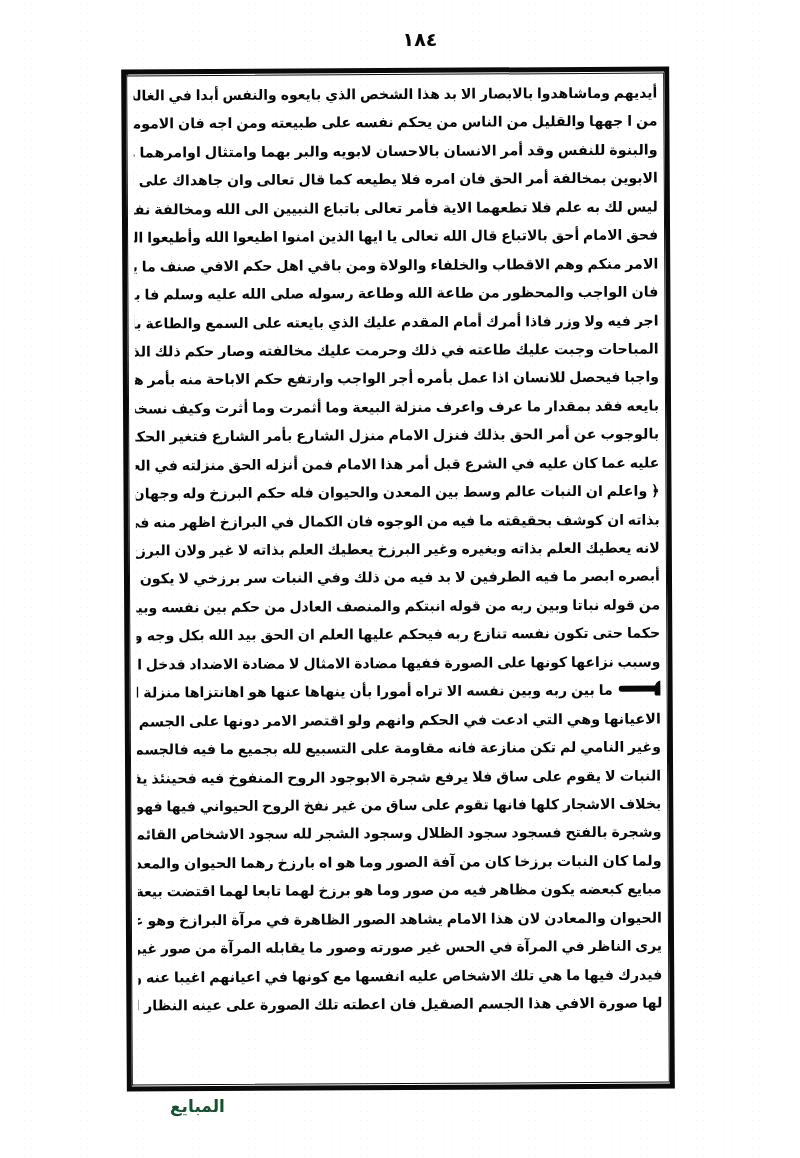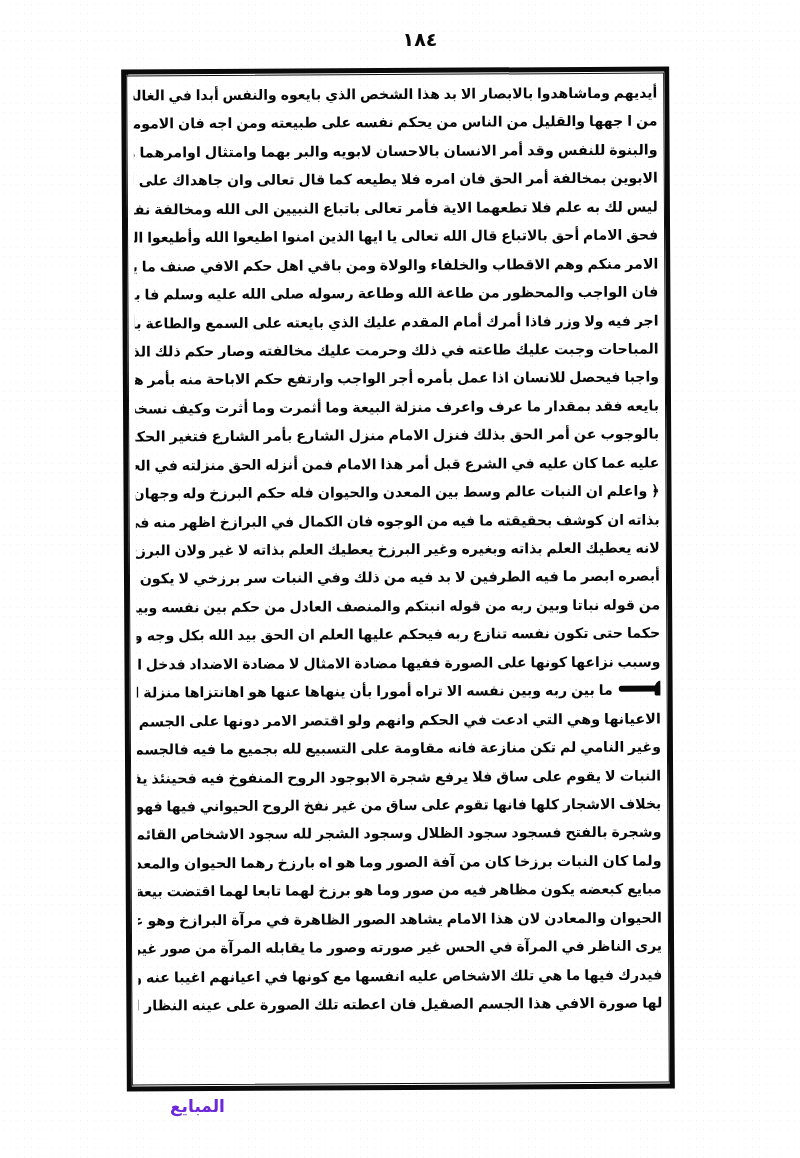--- a/index.html
+++ b/index.html
@@ -142,21 +142,21 @@
   }
 
   
   .catchword {
     position: absolute;
     left: 170px;
     top: 1096px;
     font-family: "DejaVu Sans", sans-serif;
     font-size: 17px;
     font-weight: 700;
-    color: #6d28d9;
+    color: #14532d;
     direction: rtl;
     letter-spacing: -0.5px;
   }
 
   
   .speckle {
     position: absolute;
     inset: 0;
     pointer-events: none;
     opacity: 0.055;

